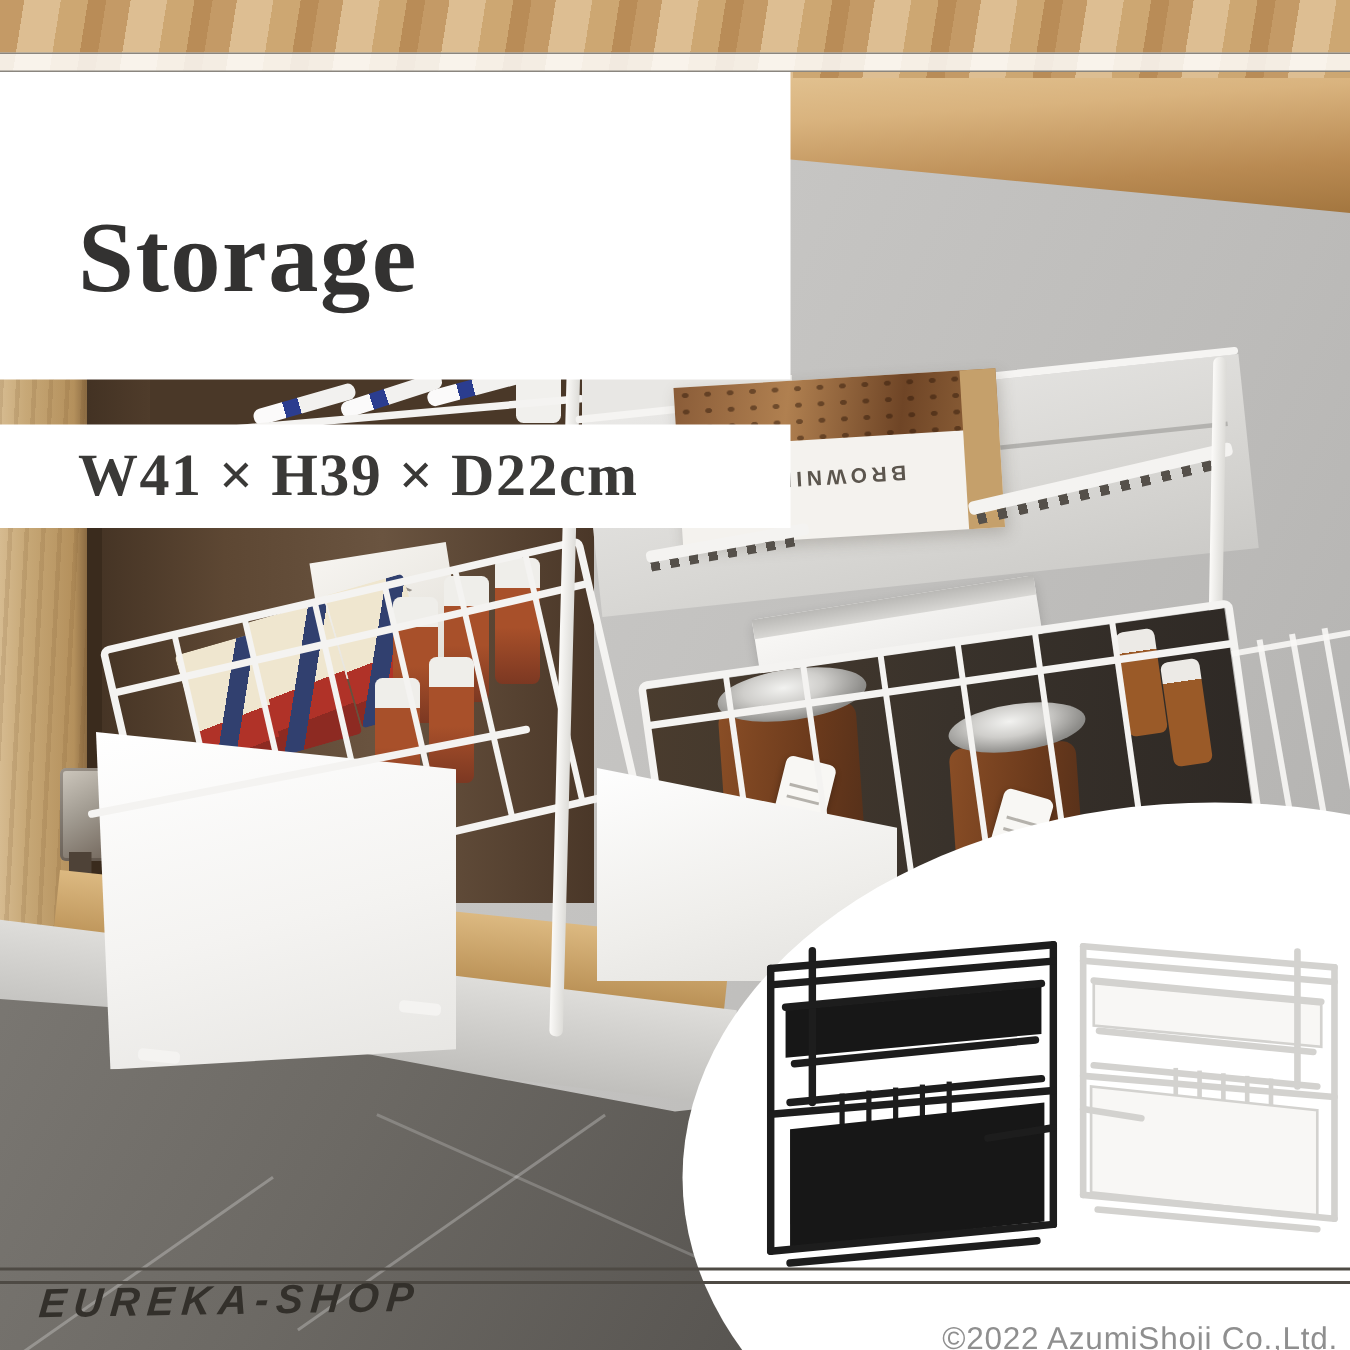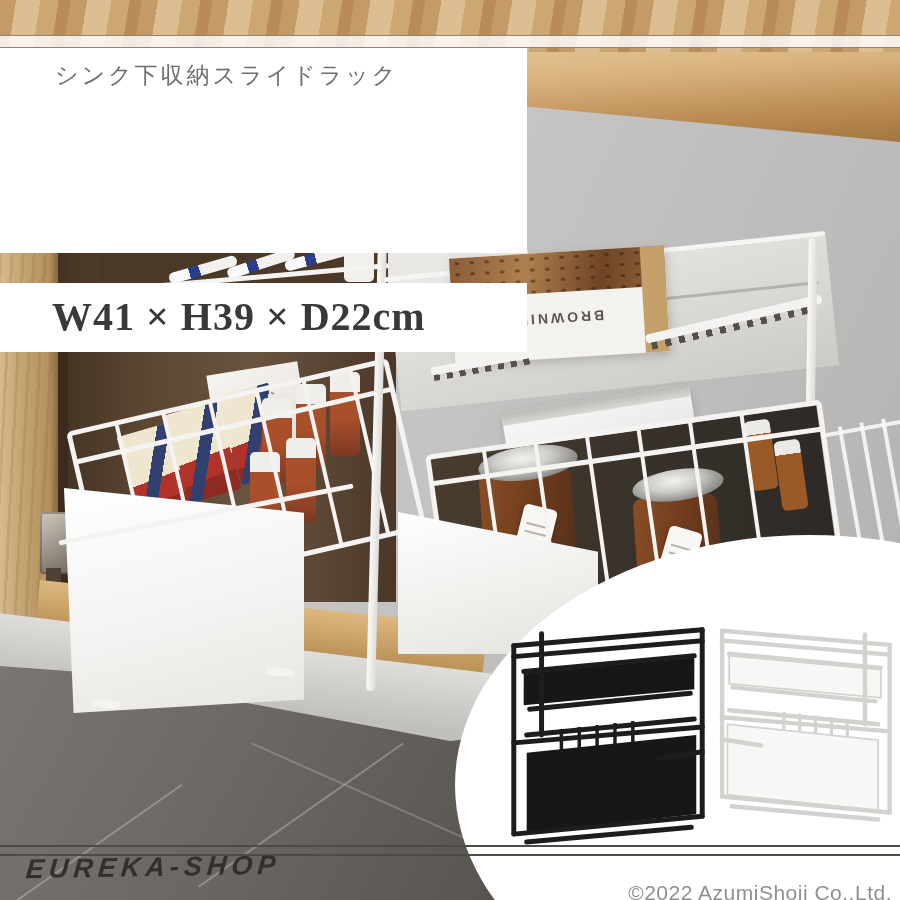--- a/index.html
+++ b/index.html
@@ -270,21 +270,21 @@
   </div>
   <div class="drawer-panel-right"></div>
   <div class="lattice">
     <div class="h"></div>
     <div class="v" style="left:18px"></div>
     <div class="v" style="left:40px"></div>
     <div class="v" style="left:62px"></div>
   </div>
 
   <header class="title-panel">
-    <div class="jp-subtitle">シンク下収納スライドラック</div>
+    <h1 class="title-line tl1">Storage</h1>
   </header>
 
   <div class="dims-band">
     <span class="dims-text">W41 × H39 × D22cm</span>
   </div>
 
   <div class="inset-ellipse"></div>
 
   <svg class="rack-render rack-white" viewBox="0 0 220 240">
     <g stroke="#d3d2cf" stroke-width="3.5" fill="none">

